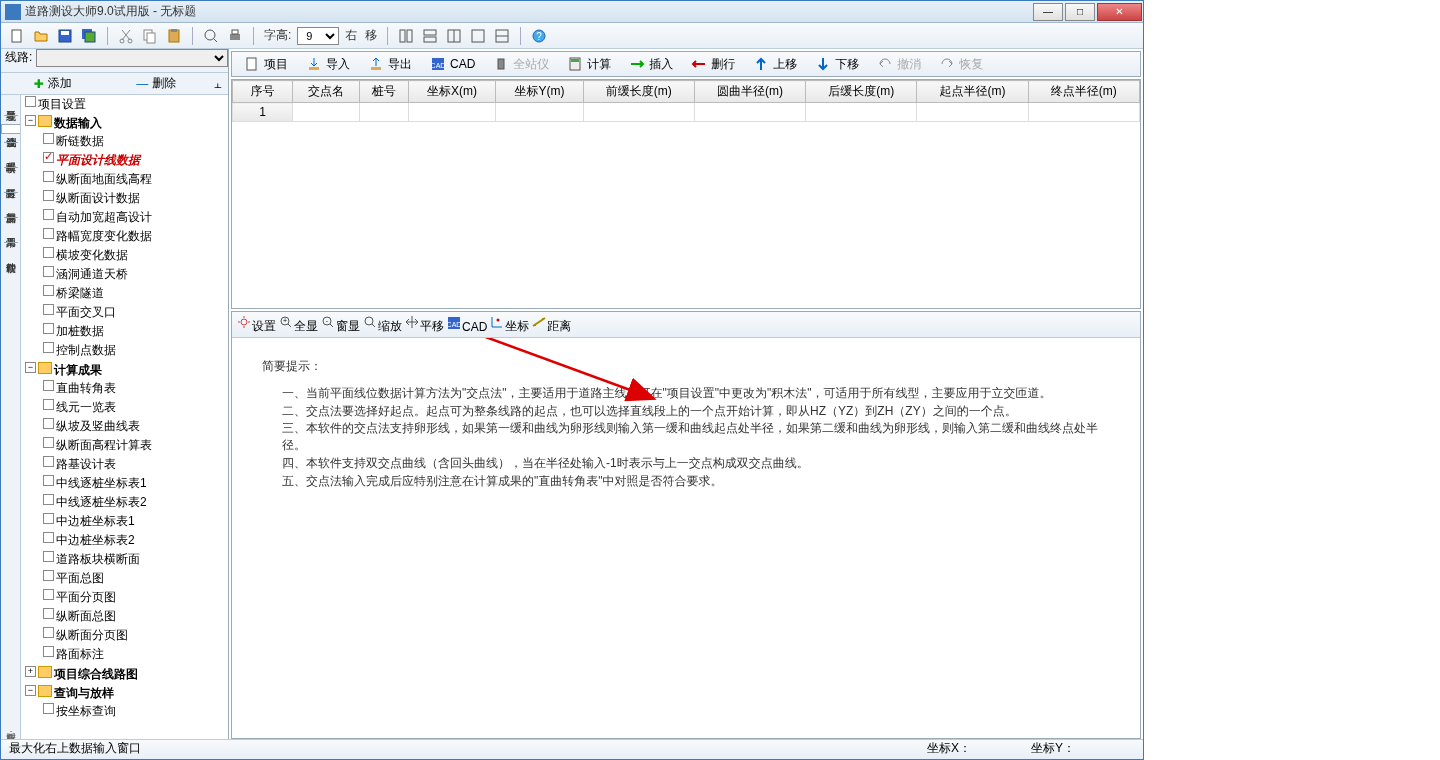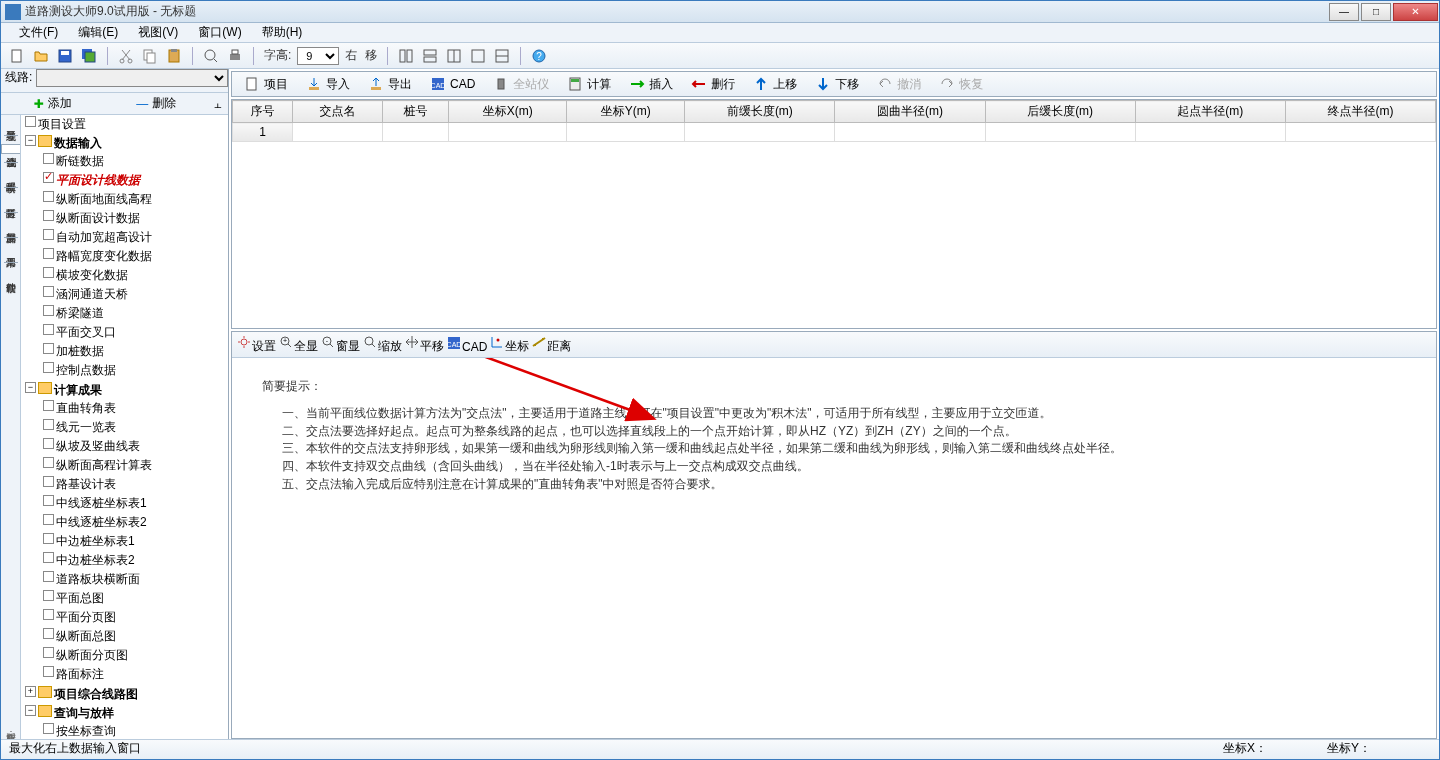--- a/index.html
+++ b/index.html
@@ -1,17 +1,17 @@
 <!DOCTYPE html>
 <html><head>
 <meta charset="utf-8">
 <style>
 * { box-sizing: border-box; margin: 0; padding: 0; }
 body { font-family: "Microsoft YaHei", "SimSun", sans-serif; font-size: 12px; background: #fff; overflow: hidden; }
-.window { width: 1440px; height: 760px; display: flex; flex-direction: column; border: 1px solid #3a7abd; }
+.window { width: 1144px; height: 760px; display: flex; flex-direction: column; border: 1px solid #3a7abd; }
 .titlebar { height: 22px; background: linear-gradient(#e8f0f8, #d5e3f0); display: flex; align-items: center; padding-left: 4px; border-bottom: 1px solid #a0b8d0; }
 .titlebar-icon { width: 16px; height: 16px; background: #3a7abd; margin-right: 4px; }
 .titlebar-text { flex: 1; color: #333; font-size: 12px; }
 .win-controls { display: flex; }
 .win-btn { width: 30px; height: 18px; margin: 1px; border: 1px solid #888; background: linear-gradient(#f8f8f8,#e0e0e0); display: flex; align-items: center; justify-content: center; font-size: 10px; cursor: pointer; }
 .win-btn.close { background: linear-gradient(#e88,#c44); color: #fff; border-color: #a33; width: 45px; }
 .menubar { height: 20px; background: #eef3f9; display: flex; align-items: center; padding-left: 8px; border-bottom: 1px solid #bcd; }
 .menu-item { padding: 2px 10px; cursor: pointer; }
 .toolbar1 { height: 26px; background: linear-gradient(#f8fafc,#e8eff6); display: flex; align-items: center; padding: 2px 6px; border-bottom: 1px solid #bcd; gap: 4px; }
 .toolbar1 .sep { width: 1px; height: 18px; background: #aac; margin: 0 4px; }
@@ -70,27 +70,20 @@
   <div class="titlebar">
     <div class="titlebar-icon"></div>
     <div class="titlebar-text">道路测设大师9.0试用版 - 无标题</div>
     <div class="win-controls">
       <div class="win-btn">—</div>
       <div class="win-btn">□</div>
       <div class="win-btn close">✕</div>
     </div>
   </div>
 
-  <div class="menubar" id="menubar">
-      <div class="menu-item">文件(F)</div>
-      <div class="menu-item">编辑(E)</div>
-      <div class="menu-item">视图(V)</div>
-      <div class="menu-item">窗口(W)</div>
-      <div class="menu-item">帮助(H)</div>
-    </div>
 
   <div class="toolbar1">
     <div class="tbtn">
         <svg class="icon" viewBox="0 0 16 16">
           <rect x="3" y="2" width="9" height="12" fill="#fff" stroke="#555"></rect>
         </svg>
       </div>
     <div class="tbtn">
         <svg class="icon" viewBox="0 0 16 16">
           <path d="M2 4h4l1 2h7v7H2z" fill="#fc6" stroke="#a70"></path>

